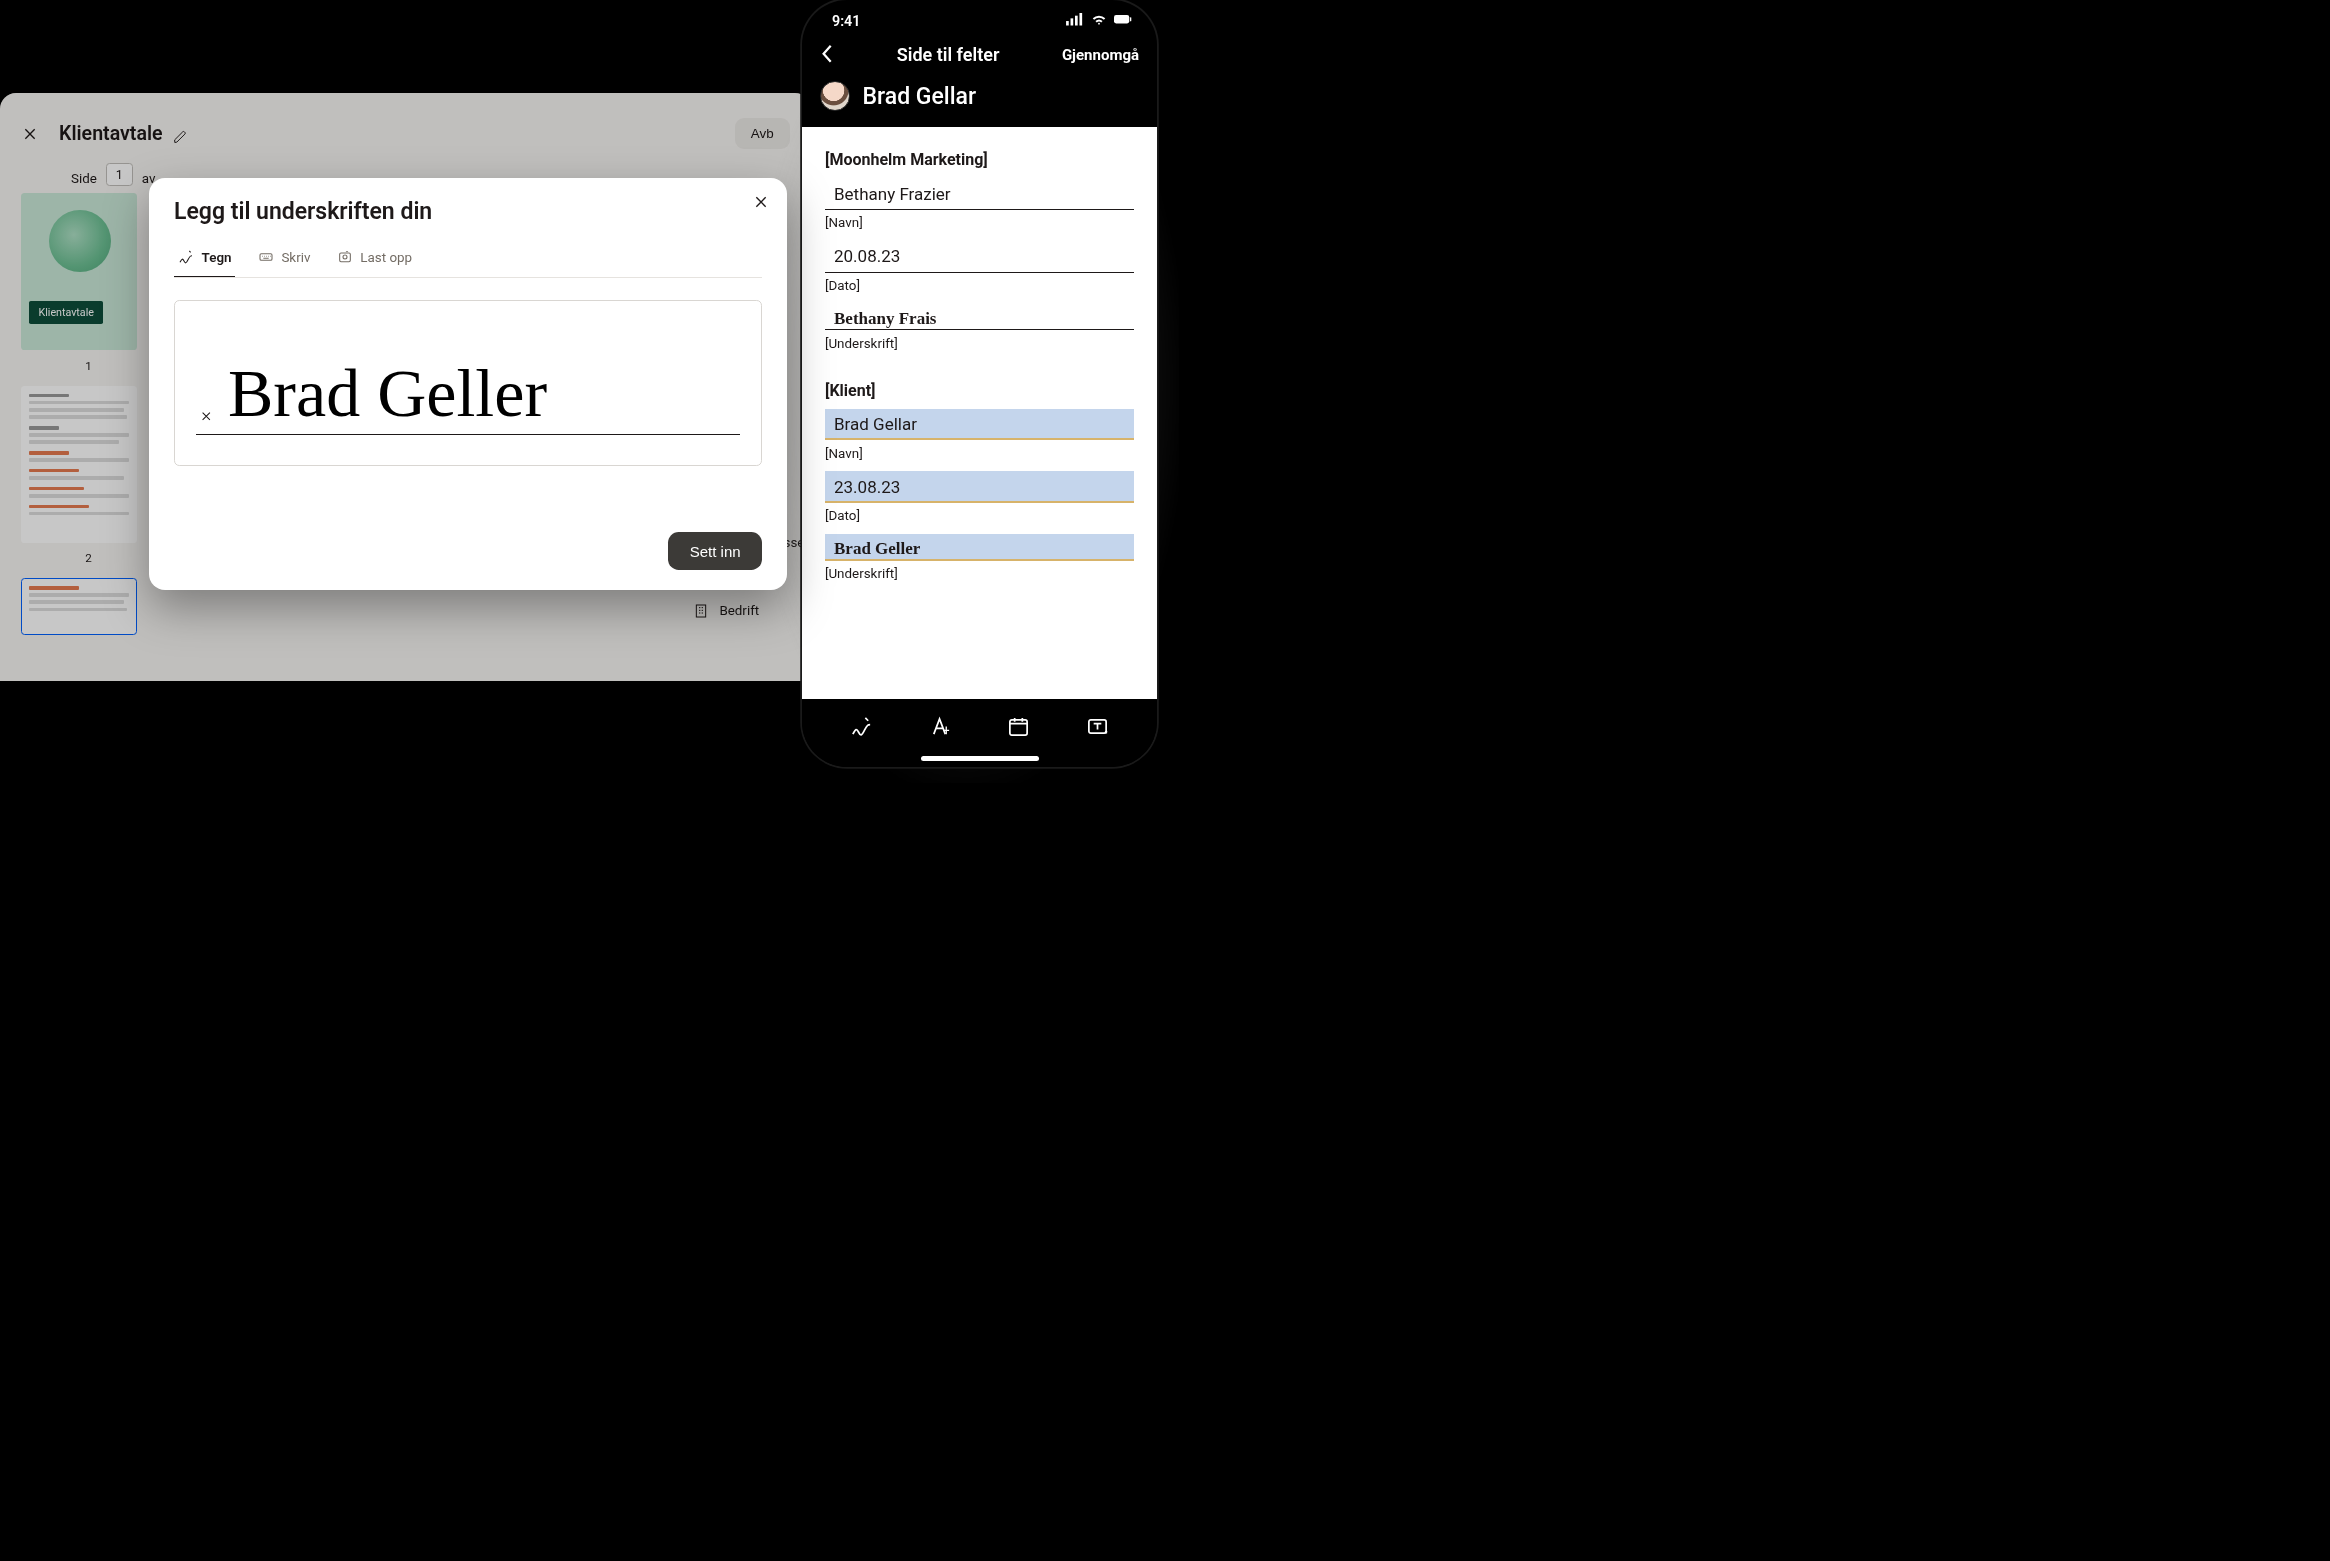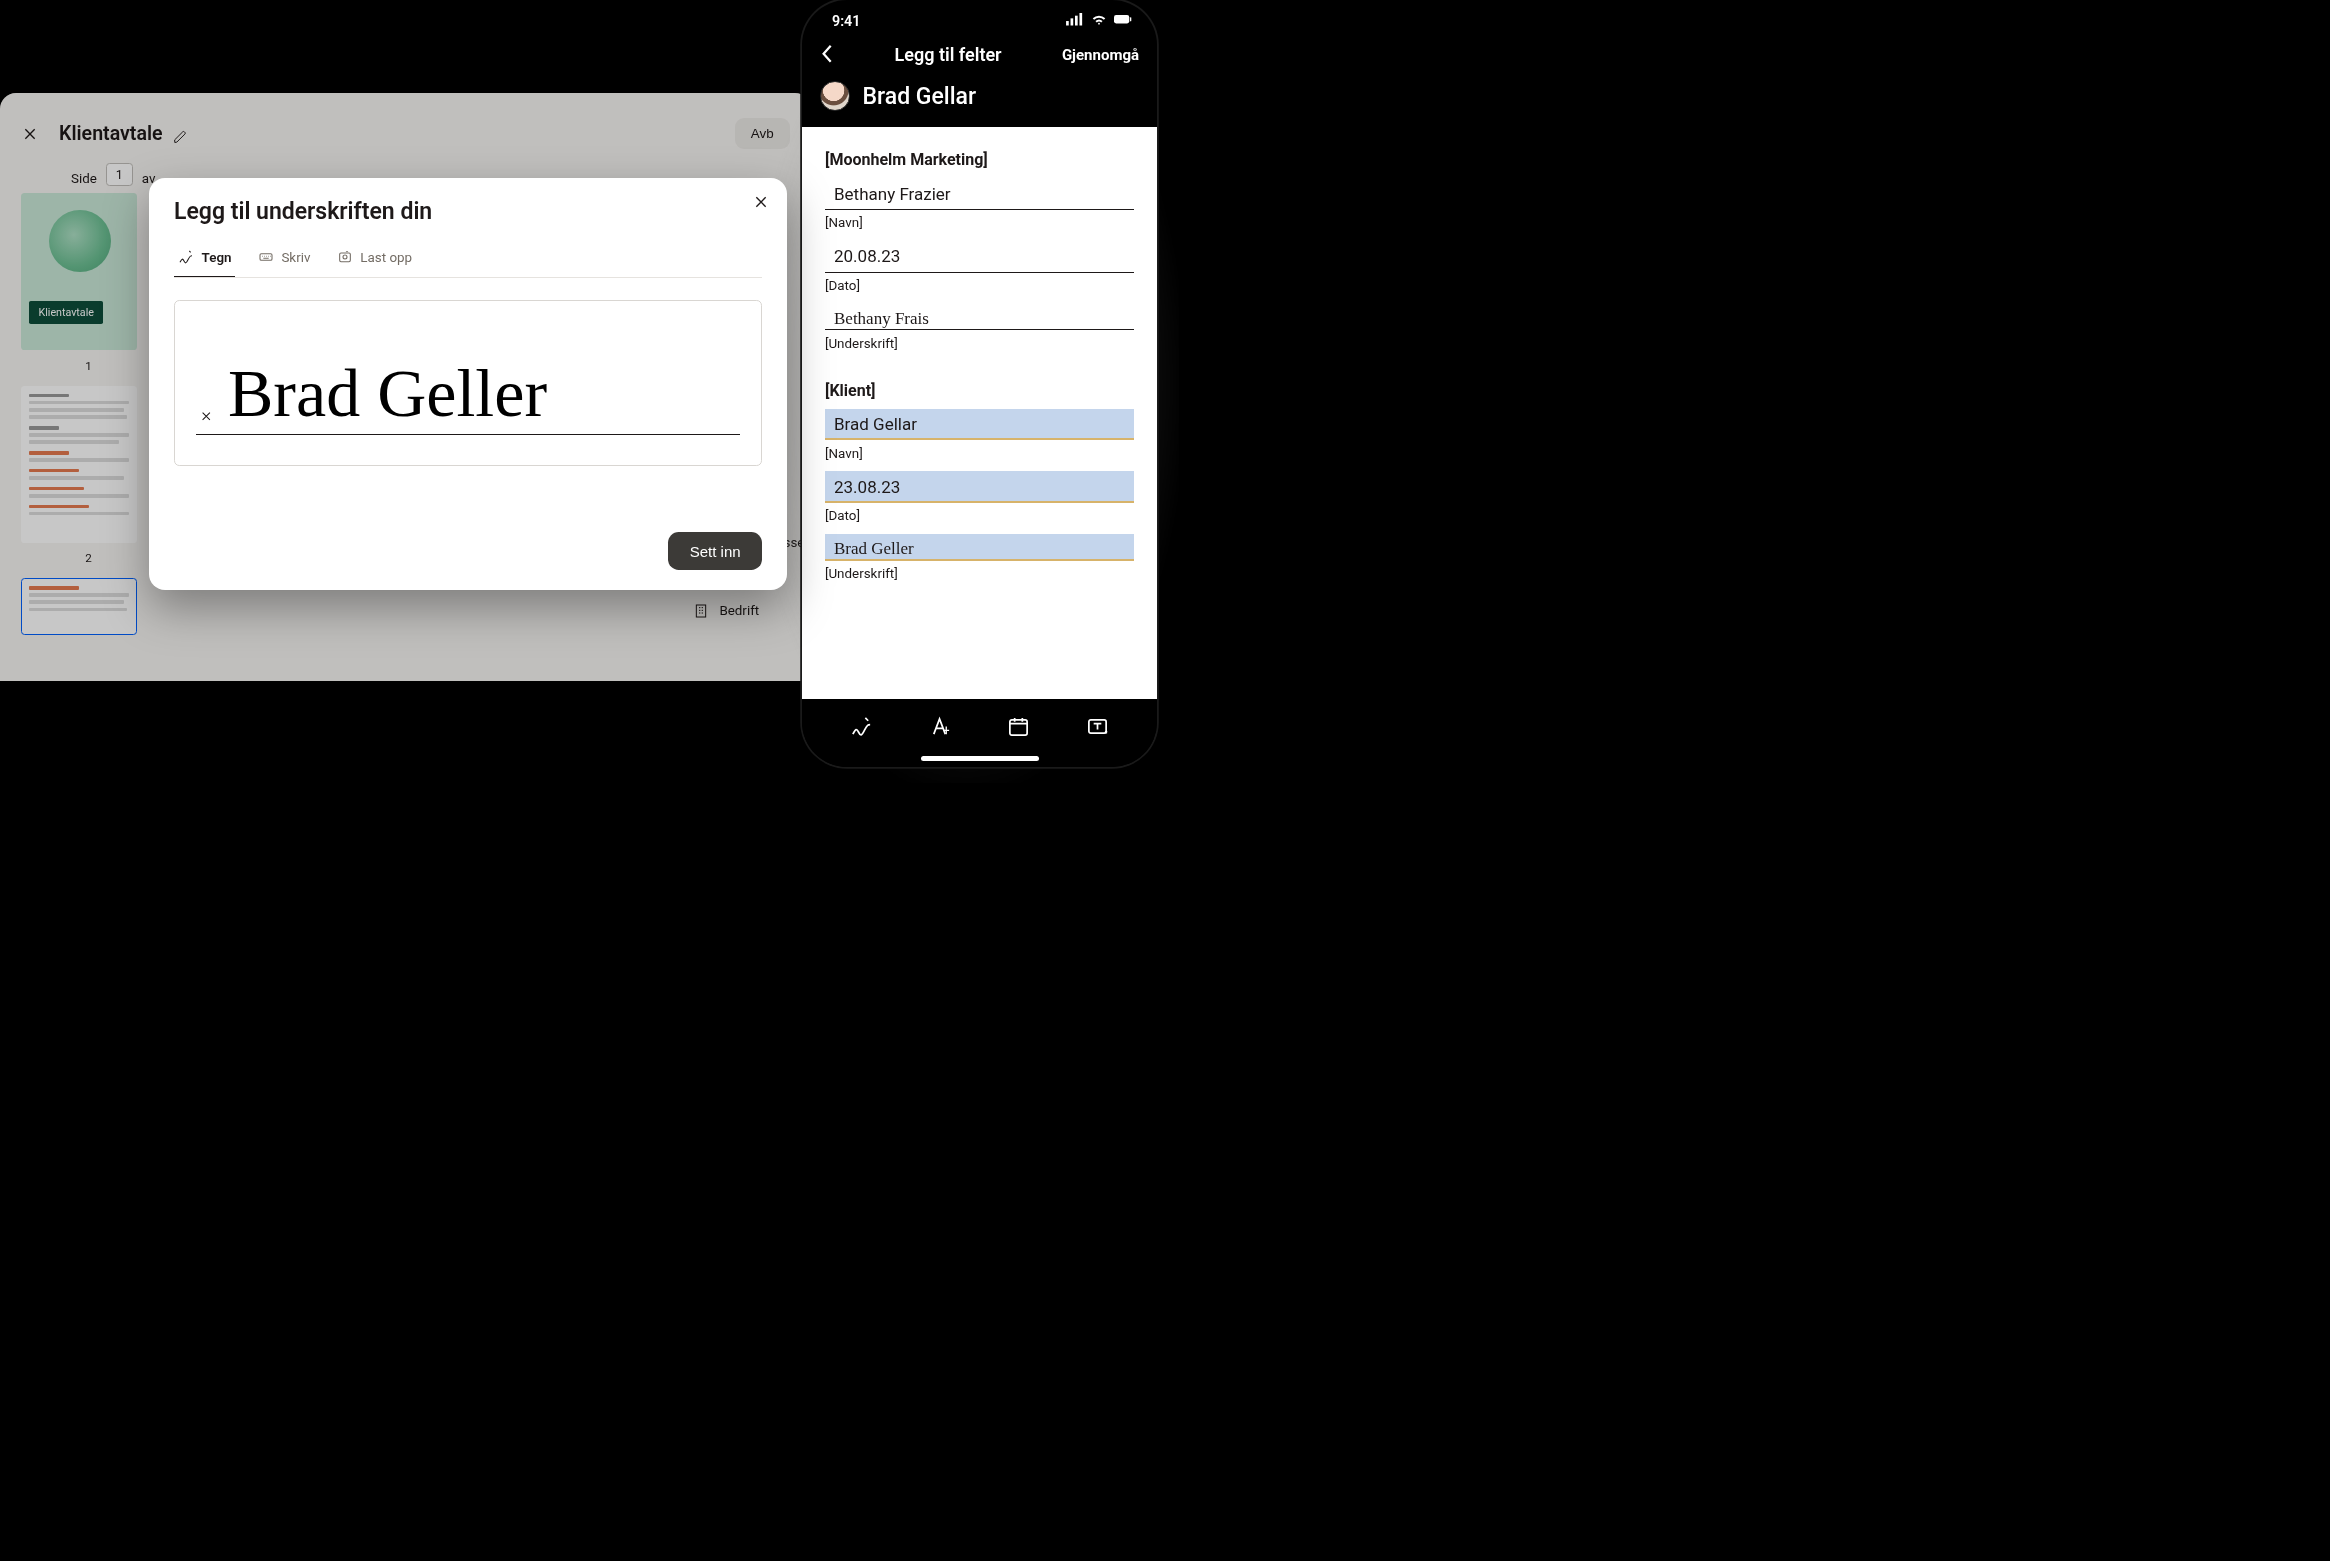--- a/index.html
+++ b/index.html
@@ -377,20 +377,21 @@
     font-size: 13.4px;
     color: #1e1919;
     margin-top: 5.3px;
     margin-bottom: 10.7px;
   }
   .sig-small {
     font-family: "Brush Script MT", "Segoe Script", cursive;
     font-size: 25px;
     padding-bottom: 0 !important;
     line-height: 1.2;
+    font-weight: bold;
   }
   .section-gap { height: 19.6px; }
 
   .phone-bottombar {
     position: absolute;
     left: 0; right: 0; bottom: 0;
     height: 66px;
     background: #000;
     display: flex;
     align-items: center;
@@ -598,21 +599,21 @@
             <rect x="0" y="1" width="22" height="12" rx="3"></rect>
             <rect x="23" y="4" width="2" height="6" rx="1"></rect>
           </svg></span>
     </div>
   </div>
 
   <div class="phone-navbar">
     <span class="back"><svg viewBox="0 0 16 24">
           <path d="M12 3L4 12l8 9"></path>
         </svg></span>
-    <span class="title">Legg til felter</span>
+    <span class="title">Side til felter</span>
     <span class="action">Gjennomgå</span>
   </div>
 
   <div class="phone-person">
     <div class="avatar"></div>
     <div class="phone-person-name">Brad Gellar</div>
   </div>
 
   <div class="phone-sheet">
 

